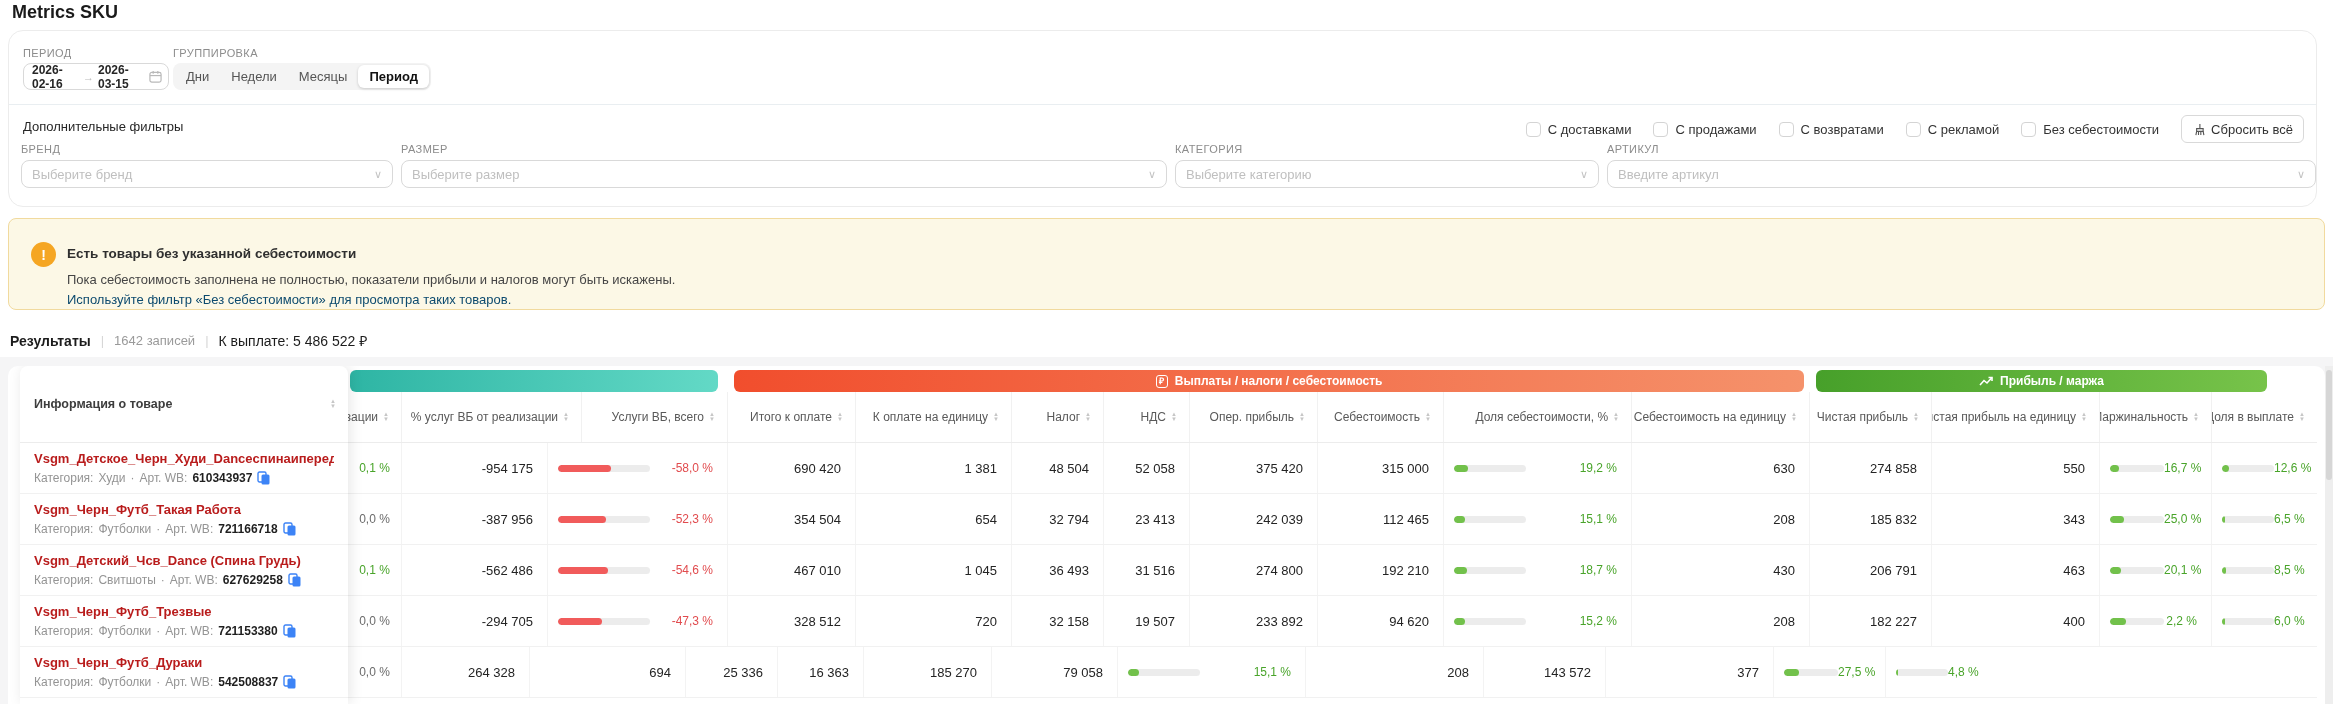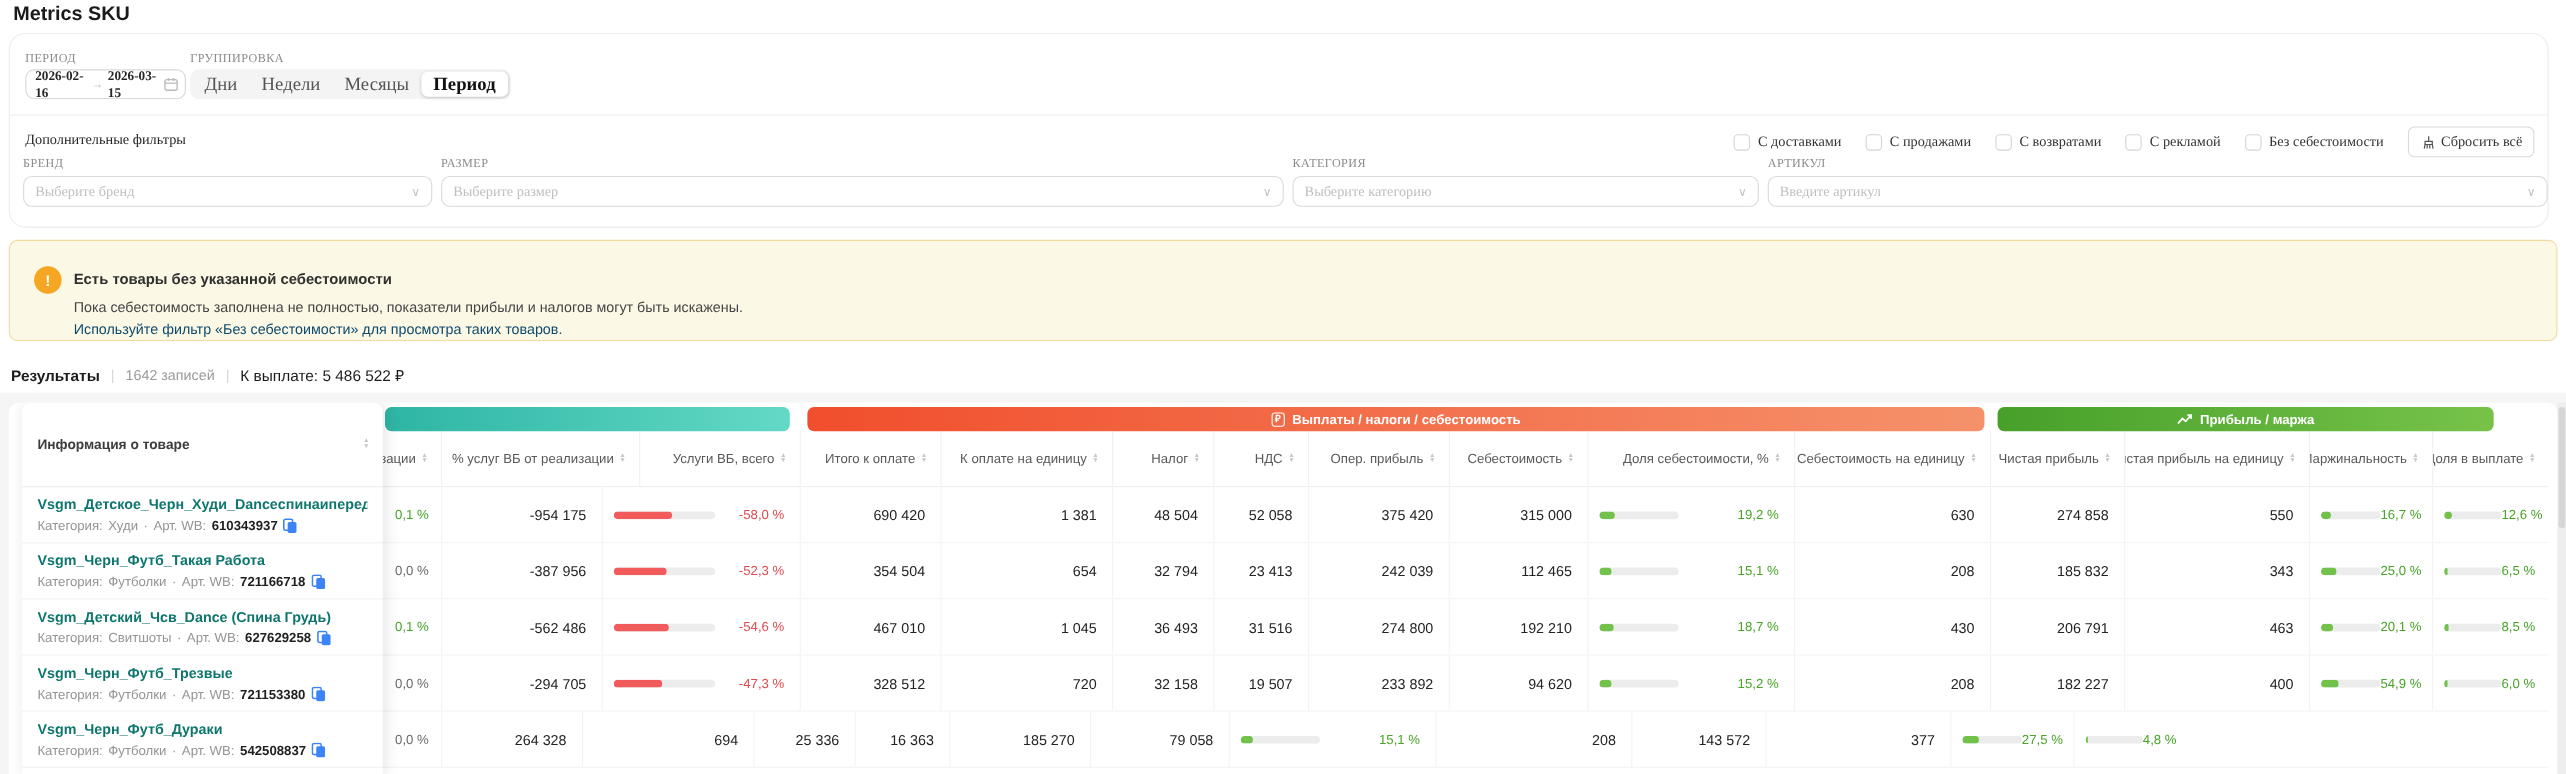--- a/index.html
+++ b/index.html
@@ -3,32 +3,32 @@
 <meta charset="utf-8">
 <style>
   * { margin:0; padding:0; box-sizing:border-box; }
   html,body { width:2333px; height:704px; overflow:hidden; background:#fff;
     font-family:"Liberation Sans", sans-serif; position:relative; }
 
   .page-title { position:absolute; left:12px; top:2px; font-size:18px; font-weight:700; color:#1a1a1a; }
 
   
   .filter-card { position:absolute; left:8px; top:30px; width:2309px; height:177px;
-    background:#fff; border:1px solid #ececec; border-radius:15px;font-family:Liberation Serif, serif; }
+    background:#fff; border:1px solid #ececec; border-radius:15px; }
   .fc-label { font-size:11px; color:#8c8c8c; letter-spacing:.4px; font-weight:500; }
   .period-label { position:absolute; left:14px; top:16px; }
   .grouping-label { position:absolute; left:164px; top:16px; }
   .date-range { position:absolute; left:14px; top:32px; width:146px; height:27px;
     border:1px solid #d9d9d9; border-radius:8px; display:flex; align-items:center;
     padding:0 6px 0 8px; gap:4px; font-size:12px; font-weight:600; color:#262626; background:#fff; }
   .date-arrow { color:#b9b9b9; font-size:11px; font-weight:400; }
   .cal-icon { margin-left:auto; display:flex; }
   .seg { position:absolute; left:164px; top:32px; height:27px; background:#f4f4f4;
     border-radius:8px; display:flex; align-items:center; padding:2px; }
-  .seg-item { height:23px; display:flex; align-items:center; padding:0 11px; font-size:17px;
+  .seg-item { height:23px; display:flex; align-items:center; padding:0 11px; font-size:13px;
     color:#555; cursor:pointer; border-radius:6px; white-space:nowrap; }
   .seg-item.active { background:#fff; color:#111; font-weight:700; box-shadow:0 1px 3px rgba(0,0,0,.18); }
   .fc-divider { position:absolute; left:0; top:73px; width:100%; border-top:1px solid #e9eef1; }
   .add-filters-title { position:absolute; left:14px; top:88px; font-size:13px; font-weight:500; color:#262626; }
   .checkbox-row { position:absolute; right:12px; top:84px; display:flex; align-items:center; gap:22px; }
   .cb-item { display:flex; align-items:center; gap:7px; cursor:pointer; }
   .cb-box { width:15px; height:15px; border:1.5px solid #d4d4d4; border-radius:4px; background:#fff; }
   .cb-label { font-size:13px; color:#333; white-space:nowrap; }
   .reset-btn { display:flex; align-items:center; gap:6px; height:28px; padding:0 10px;
     border:1px solid #d9d9d9; border-radius:6px; background:#fff; font-size:13px; color:#333; cursor:pointer; }
@@ -93,21 +93,21 @@
   .bar-text.red { color:#e14b4e; }
   .bar-text.green { color:#49a42a; }
 
   
   .panel { position:absolute; left:12px; top:0; width:328px; height:100%;
     background:#fff; border-radius:8px 8px 0 0; box-shadow:2px 0 14px rgba(0,0,0,.10); z-index:2; }
   .panel-hdr { height:77px; border-bottom:1px solid #ececec; display:flex; align-items:center;
     padding:0 12px 0 14px; font-size:12.5px; font-weight:600; color:#3d3d3d; }
   .panel-hdr .sort { margin-left:auto; }
   .p-row { height:51px; border-bottom:1px solid #f1f1f1; padding:8px 14px 0 14px; cursor:pointer; }
-  .p-name { font-size:13px; font-weight:700; color:#0f766e; white-space:nowrap; overflow:hidden; }
+  .p-name { font-size:13px; font-weight:700; color:#b91c1c; white-space:nowrap; overflow:hidden; }
   .p-meta { margin-top:5px; display:flex; align-items:center; gap:5px; font-size:12px; color:#949494; white-space:nowrap; }
   .p-art { font-weight:700; color:#1f1f1f; }
   .copy-icon { display:flex; cursor:pointer; }
 
   .scroll-gutter { position:absolute; right:0; top:366px; width:8px; height:338px; background:#eeeeee; }
   .scroll-thumb { position:absolute; right:1px; top:4px; width:6px; height:110px; background:#d6d6d6; border-radius:3px; }
 </style>
 </head>
 <body>
 
@@ -474,21 +474,21 @@
             </div>
             <span class="bar-text green">15,2 %</span>
           </div>
           <div class="t-cell num" style="width: 178px; flex: 0 0 auto;">208</div>
           <div class="t-cell num" style="width: 122px; flex: 0 0 auto;">182 227</div>
           <div class="t-cell num" style="width: 168px; flex: 0 0 auto;">400</div>
           <div class="t-cell barcell" style="width: 112px; flex: 0 0 auto;">
             <div class="bar-track" style="width: 54px;">
               <div class="bar-fill green" style="width: 29.2%;"></div>
             </div>
-            <span class="bar-text green">54,9 %</span>
+            <span class="bar-text green">2,2 %</span>
           </div>
           <div class="t-cell barcell" style="width: 105px; flex: 0 0 auto;">
             <div class="bar-track" style="width: 52px;">
               <div class="bar-fill green" style="width: 6%;"></div>
             </div>
             <span class="bar-text green">6,0 %</span>
           </div>
         </div>
         <div class="t-row">
           <div class="t-cell pct" style="width: 54px; flex: 0 0 auto;">0,0 %</div>

